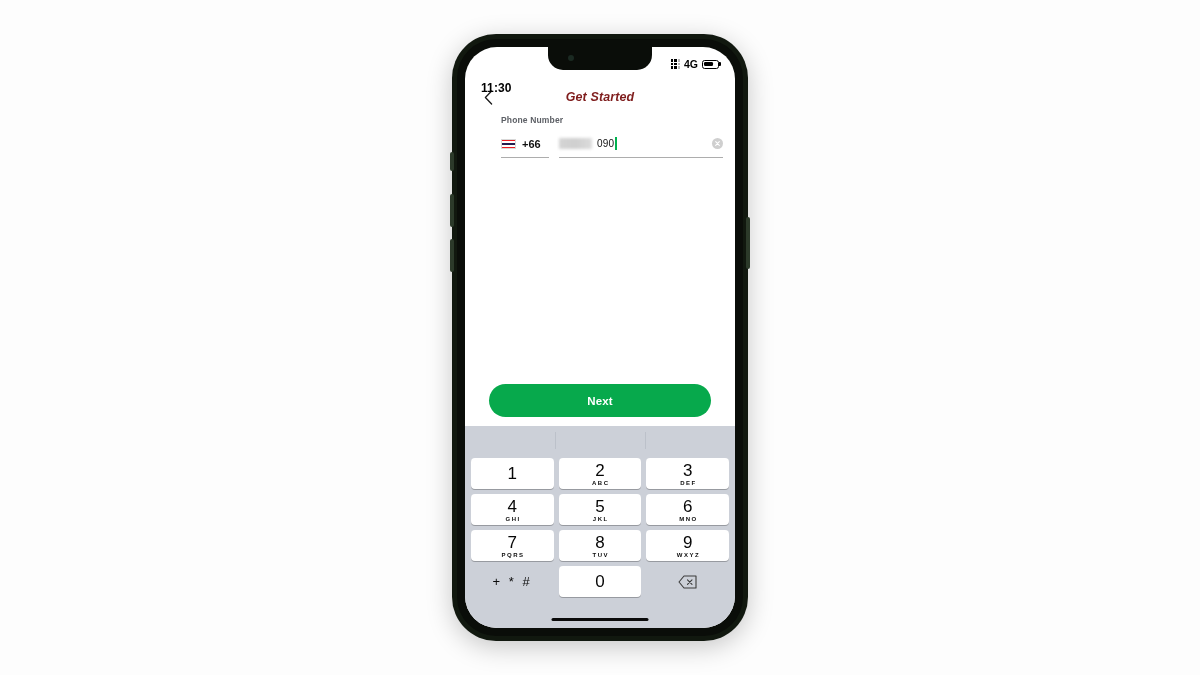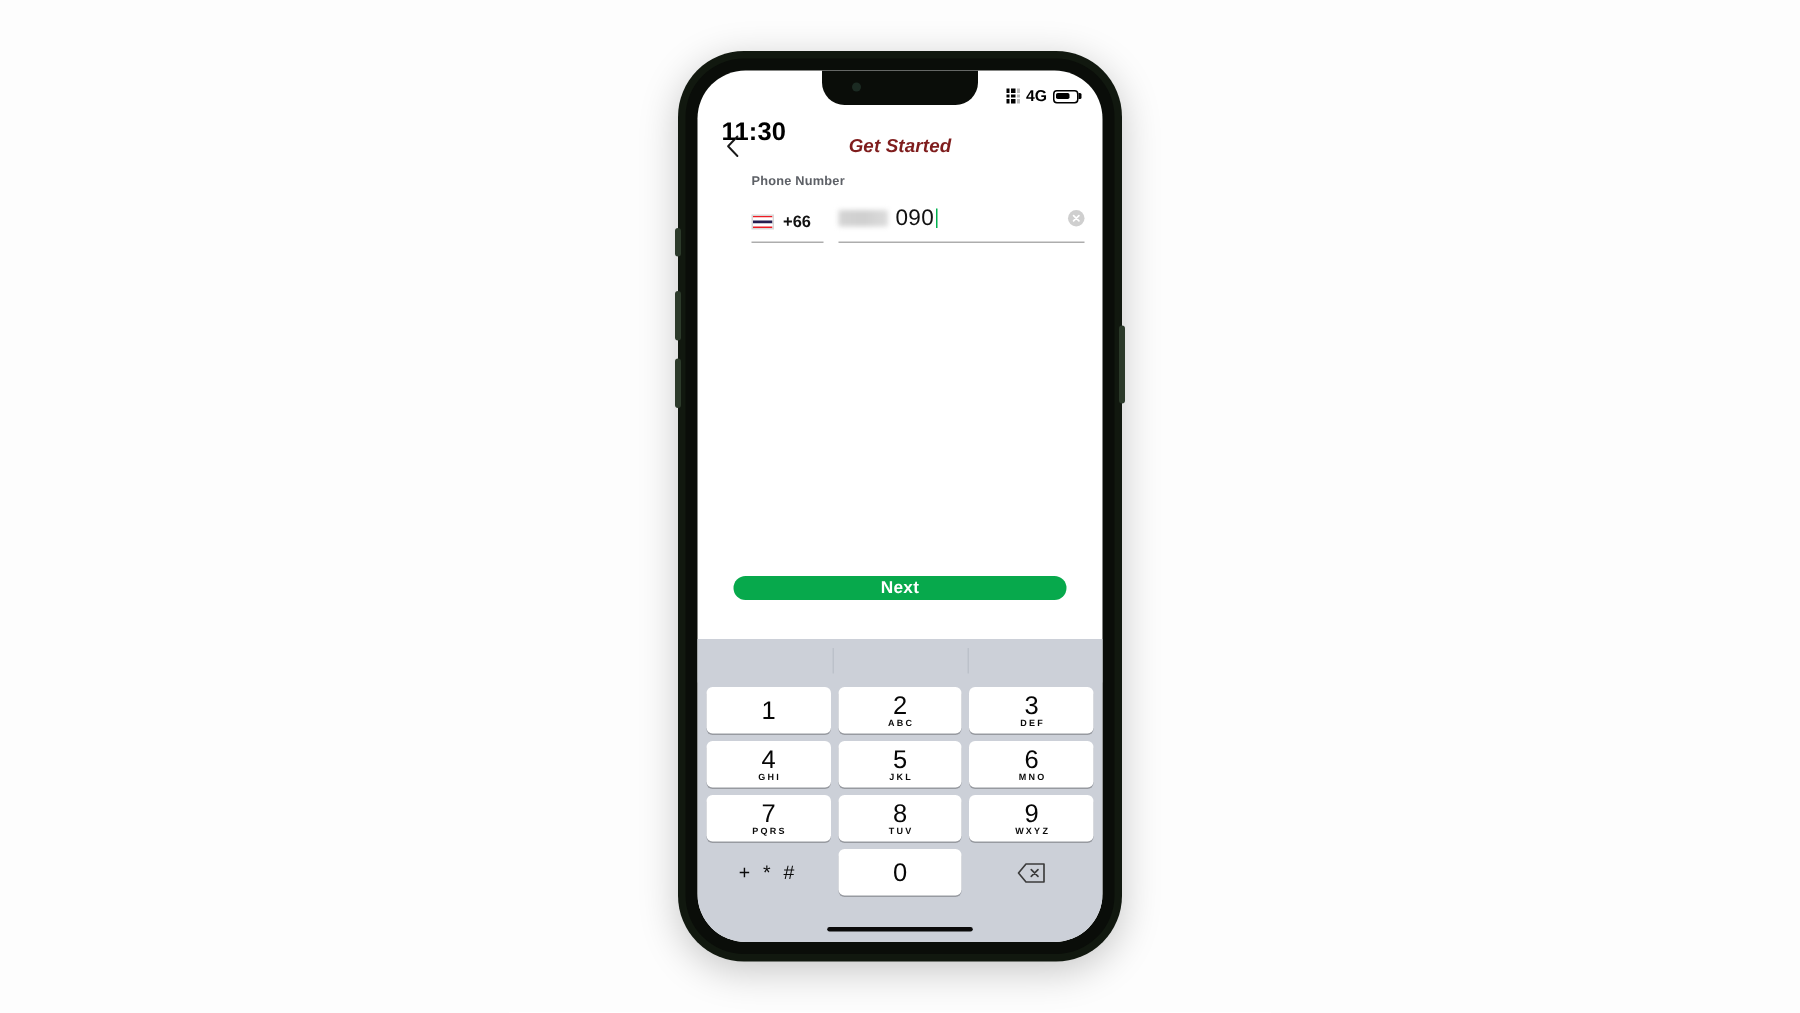--- a/index.html
+++ b/index.html
@@ -92,21 +92,21 @@
     height: 32px;
     z-index: 15;
     display: flex;
     align-items: center;
     justify-content: space-between;
     padding: 0 16px;
     box-sizing: border-box;
     color: #000;
   }
   #status-time {
-    font-size: 17px;
+    font-size: 12px;
     font-weight: bold;
     letter-spacing: 0.1px;
     padding-top: 2px;
     margin-top: 48px;
   }
   #status-right {
     display: flex;
     align-items: center;
     gap: 4px;
     padding-top: 2px;
@@ -227,21 +227,21 @@
   }
   #redacted {
     width: 33px;
     height: 11px;
     background: linear-gradient(90deg,#d4d4d4,#cfcfcf,#dcdcdc);
     filter: blur(1.6px);
     border-radius: 1px;
     margin-right: 5px;
   }
   #num-visible {
-    font-size: 15px;
+    font-size: 10px;
     color: #111;
     letter-spacing: 0.2px;
   }
   #caret {
     width: 1.4px;
     height: 13px;
     background: #00b14f;
     margin-left: 1px;
     animation: blink 1.1s step-end infinite;
   }
@@ -255,21 +255,21 @@
     display: flex; align-items: center; justify-content: center;
     cursor: pointer;
   }
 
   
   #next-btn {
     position: absolute;
     left: 24px;
     top: 337px;
     width: 222px;
-    height: 16px;
+    height: 33px;
     background: #07a94c;
     border-radius: 17px;
     border: none;
     color: #fff;
     font-size: 11.5px;
     font-weight: bold;
     font-family: "Liberation Sans", sans-serif;
     letter-spacing: 0.2px;
     cursor: pointer;
   }

